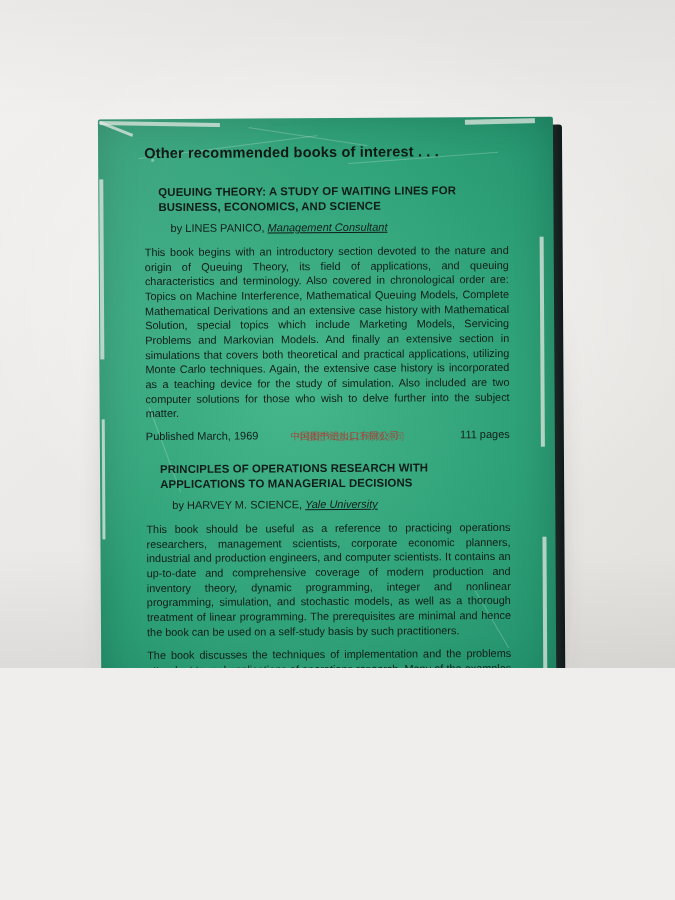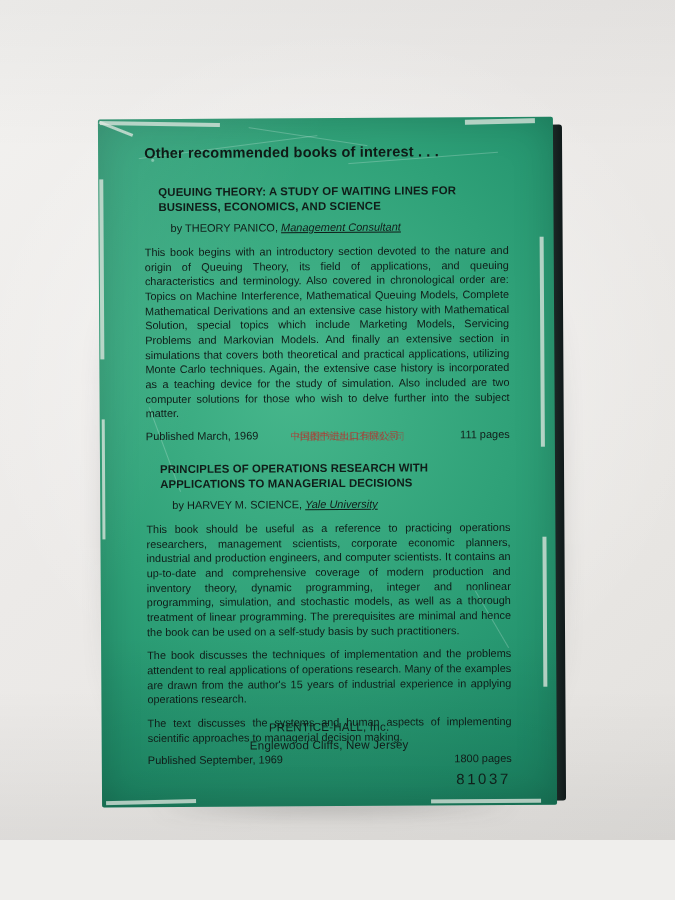--- a/index.html
+++ b/index.html
@@ -9,21 +9,21 @@
   }
   body {
     width: 675px;
     height: 900px;
     overflow: hidden;
     font-family: "Liberation Sans", sans-serif;
   }
   .photo {
     position: relative;
     width: 675px;
-    height: 840px;
+    height: 668px;
     background: linear-gradient(135deg, #f3f2f0 0%, #eceae8 40%, #e8e6e3 75%, #e3e1de 100%);
     overflow: hidden;
   }
   
   .backdrop-shade {
     position: absolute;
     inset: 0;
     background:
       radial-gradient(ellipse 90% 70% at 50% 45%, rgba(255,255,255,0.55) 0%, rgba(255,255,255,0) 60%),
       linear-gradient(180deg, rgba(0,0,0,0.04) 0%, rgba(0,0,0,0) 18%, rgba(0,0,0,0) 82%, rgba(0,0,0,0.06) 100%);
@@ -237,21 +237,21 @@
       <div class="crease c3"></div>
       <div class="crease c4"></div>
       <div class="crease c5"></div>
 
       <div class="text-block">
         <div class="headline">Other recommended books of interest . . .</div>
 
         <div class="entry">
           <div class="entry-title">QUEUING THEORY: A STUDY OF WAITING LINES FOR BUSINESS, ECONOMICS, AND SCIENCE</div>
           <div class="byline">
-            <span>by </span><span>THEORY PANICO</span>, <i>Management Consultant</i>
+            <span>by </span><span>LINES PANICO</span>, <i>Management Consultant</i>
           </div>
           <p class="para">This book begins with an introductory section devoted to the nature and origin of Queuing Theory, its field of applications, and queuing characteristics and terminology. Also covered in chronological order are: Topics on Machine Interference, Mathematical Queuing Models, Complete Mathematical Derivations and an extensive case history with Mathematical Solution, special topics which include Marketing Models, Servicing Problems and Markovian Models. And finally an extensive section in simulations that covers both theoretical and practical applications, utilizing Monte Carlo techniques. Again, the extensive case history is incorporated as a teaching device for the study of simulation. Also included are two computer solutions for those who wish to delve further into the subject matter.</p>
           <div class="pub-row">
             <span class="left">Published March, 1969</span>
             <span class="right">111 pages</span>
           </div>
         </div>
 
         <div class="entry">
           <div class="entry-title">PRINCIPLES OF OPERATIONS RESEARCH WITH APPLICATIONS TO MANAGERIAL DECISIONS</div>

